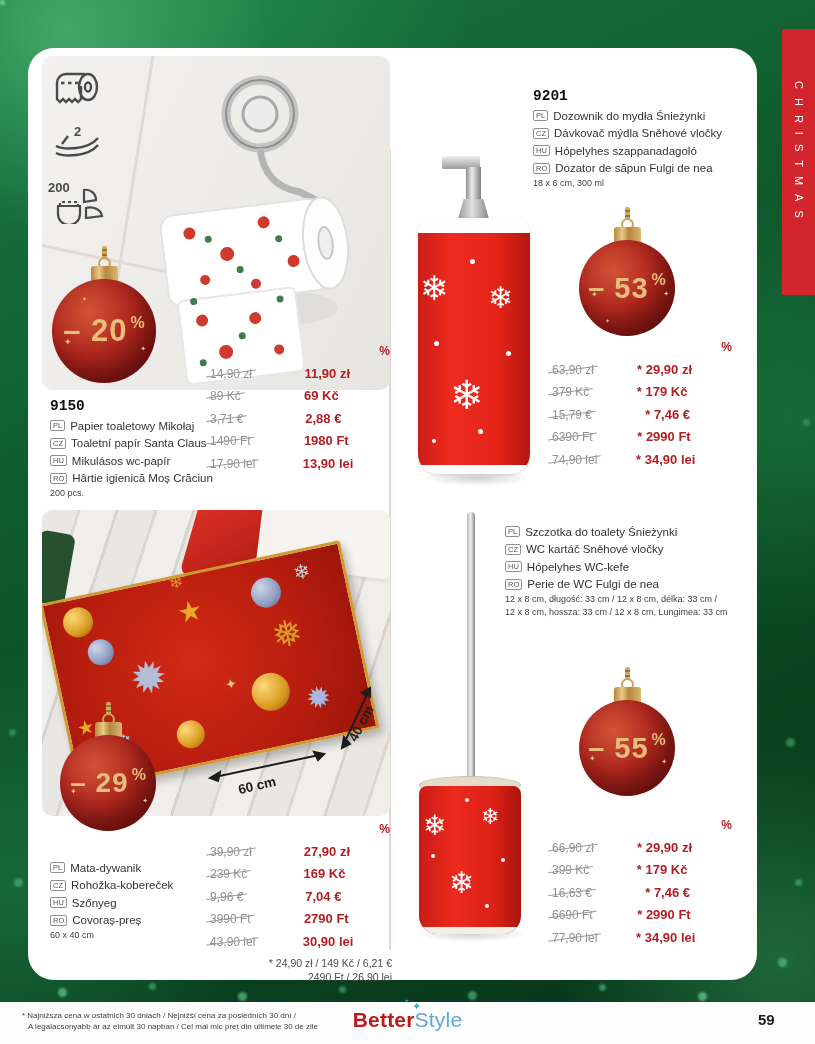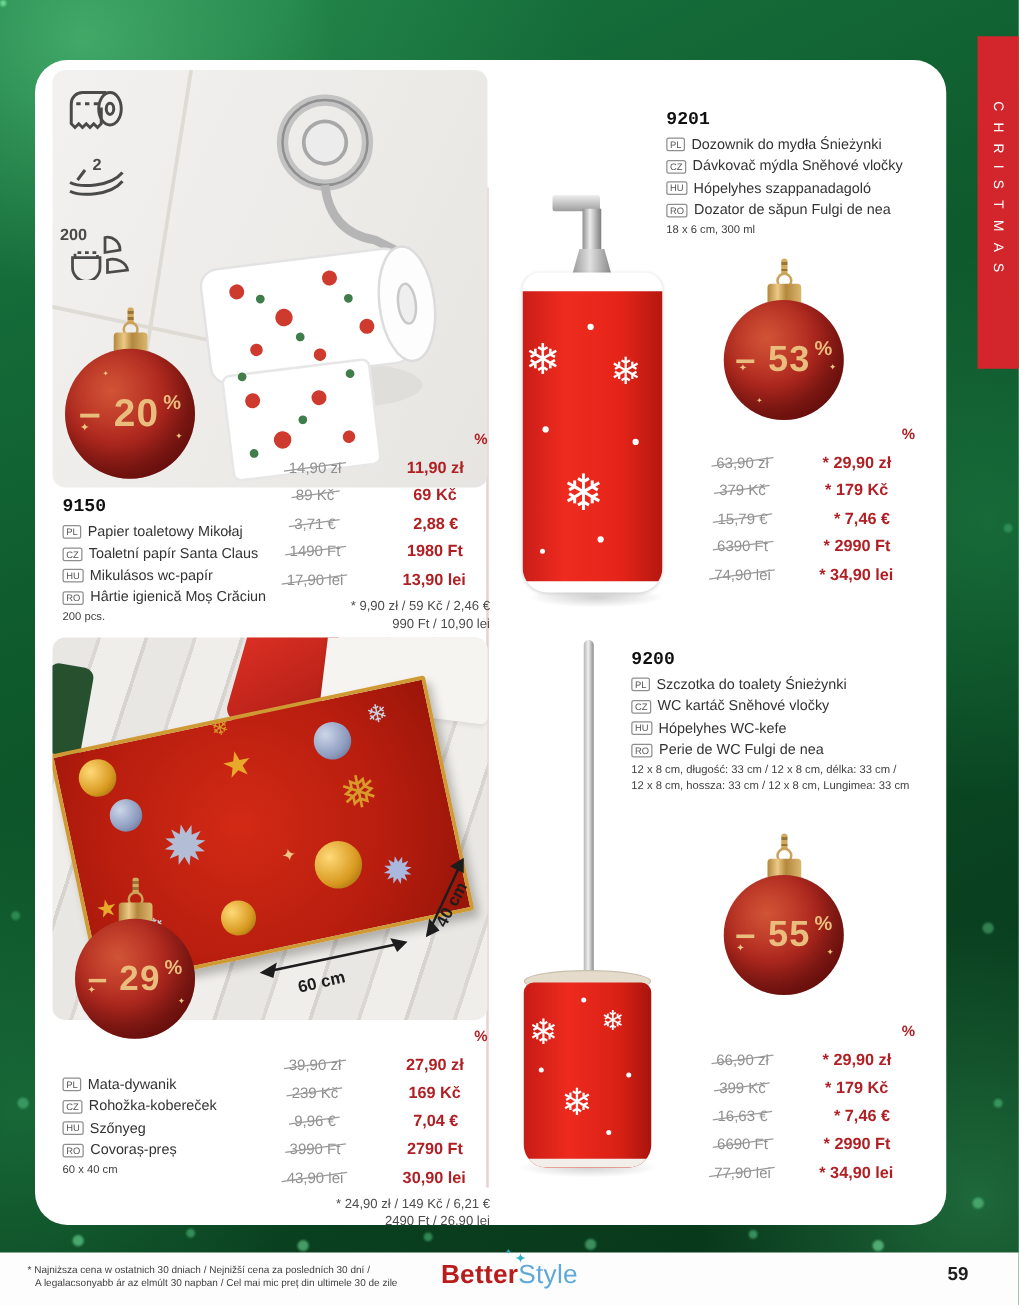--- a/index.html
+++ b/index.html
@@ -76,21 +76,21 @@
   .code { font-size:14.5px; font-weight:bold; color:#101010;font-family:Liberation Mono, monospace; }
   .nrow { display:flex; align-items:center; gap:5px; margin-top:5.5px; }
   .tagbox { display:inline-flex; align-items:center; justify-content:center; min-width:15px;
     height:11px; border:1px solid #8f8f8f; border-radius:2px; font-size:7.5px; color:#555; padding:0 2px; }
   .nm { font-size:11.5px; color:#333; white-space:nowrap; }
   .sizeln { font-size:9px; color:#3f3f3f; margin-top:4px; line-height:11.5px; }
 
   
   .prices { width:182px; }
   .phead { text-align:right; color:#b01f24; font-weight:bold; font-size:12px; padding-right:2px; }
-  .prow { display:flex; justify-content:center; align-items:baseline; gap:12px; margin-top:7.5px; }
+  .prow { display:flex; justify-content:flex-start; align-items:baseline; gap:12px; margin-top:7.5px; }
   .old { color:#8f8f8f; font-size:12px; position:relative; white-space:nowrap; }
   .old::after { content:""; position:absolute; left:-4px; right:-4px; top:46%; height:1.3px;
     background:#9a9a9a; transform:rotate(-8deg); }
   .new { color:#b01f24; font-weight:bold; font-size:13px; width:86px; text-align:right; white-space:nowrap; }
   .pfoot { margin-top:7px; text-align:right; font-size:10.5px; color:#4c4c4c; line-height:14.5px; }
 
   
   .badge { width:120px; text-align:center; }
   .stem { width:5px; height:13px; margin:0 auto; border-radius:2px;
     background:repeating-linear-gradient(#d3a95f 0 3px, #9a7436 3px 5px); }
@@ -261,24 +261,20 @@
       <span class="new">2,88 €</span>
     </div>
   <div class="prow">
       <span class="old">1490 Ft</span>
       <span class="new">1980 Ft</span>
     </div>
   <div class="prow">
       <span class="old">17,90 lei</span>
       <span class="new">13,90 lei</span>
     </div>
-  <div class="pfoot">
-    <div>* 9,90 zł / 59 Kč / 2,46 €</div>
-    <div>990 Ft / 10,90 lei</div>
-  </div>
 </div>
 
 <div class="abs photo-mat">
   <div class="abs towel"></div>
   <div class="abs sheet"></div>
   <div class="abs plant"></div>
   <div class="abs mat">
     <i class="deco" style="left:70px; top:70px; font-size:44px; color:#b3bed6;">✹</i>
     <i class="deco" style="left:130px; top:22px; font-size:28px; color:#e8a82a;">★</i>
     <i class="deco" style="left:218px; top:60px; font-size:36px; color:#d99a2b;">❅</i>
@@ -439,21 +435,20 @@
       <span class="old">6390 Ft</span>
       <span class="new">* 2990 Ft</span>
     </div>
   <div class="prow">
       <span class="old">74,90 lei</span>
       <span class="new">* 34,90 lei</span>
     </div>
 </div>
 
 <div class="abs pblock" style="left:505px; top:520px; width:255px;">
-  <div class="code">9200</div>
   <div class="nrow">
       <span class="tagbox">PL</span>
       <span class="nm">Szczotka do toalety Śnieżynki</span>
     </div>
   <div class="nrow">
       <span class="tagbox">CZ</span>
       <span class="nm">WC kartáč Sněhové vločky</span>
     </div>
   <div class="nrow">
       <span class="tagbox">HU</span>

